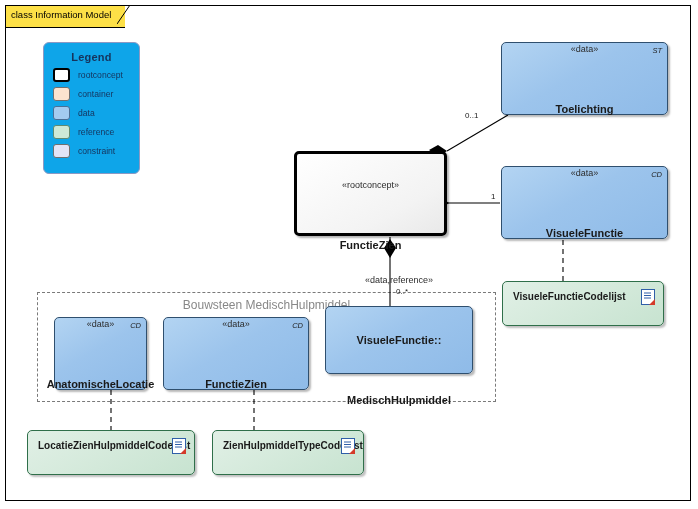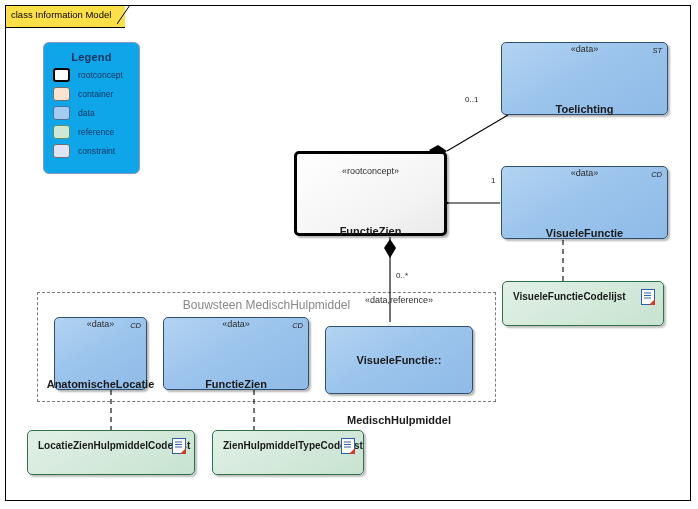--- a/index.html
+++ b/index.html
@@ -196,20 +196,21 @@
     width: 698px; height: 509px;
     z-index: 2;
     pointer-events: none;
   }
   .mult-label {
     position: absolute;
     font-size: 8px;
     color: #1a1a1a;
     z-index: 5;
     white-space: nowrap;
+    margin-top: 16px;
   }
 </style>
 </head>
 <body>
 
 <div id="diagram-frame"></div>
 
 <div id="frame-tab">
   <span>class Information Model</span>
 </div>
@@ -280,21 +281,21 @@
   <div id="bouwsteen-label">Bouwsteen MedischHulpmiddel</div>
 </div>
 
 <div class="uml-box box-data" style="left:501px; top:42px; width:167px; height:73px;">
   <div class="corner-tag">ST</div>
   <div class="stereo">«data»</div>
   <div class="cname">Toelichting</div>
 </div>
 
 <div class="uml-box box-root" style="left:294px; top:151px; width:153px; height:85px; justify-content:flex-start;">
-  <div class="stereo" style="margin-top:11px;">«rootconcept»</div>
+  <div class="stereo" style="margin-top:25px;">«rootconcept»</div>
   <div class="cname">FunctieZien</div>
 </div>
 
 <div class="uml-box box-data" style="left:501px; top:166px; width:167px; height:73px;">
   <div class="corner-tag">CD</div>
   <div class="stereo">«data»</div>
   <div class="cname">VisueleFunctie</div>
 </div>
 
 <div class="uml-box box-codelist" style="left:502px; top:281px; width:162px; height:45px;">
@@ -313,21 +314,21 @@
   <div class="stereo">«data»</div>
   <div class="cname">AnatomischeLocatie</div>
 </div>
 
 <div class="uml-box box-data" style="left:163px; top:317px; width:146px; height:73px;">
   <div class="corner-tag">CD</div>
   <div class="stereo">«data»</div>
   <div class="cname">FunctieZien</div>
 </div>
 
-<div class="uml-box box-data" style="left:325px; top:326px; width:148px; height:68px;">
+<div class="uml-box box-data" style="left:325px; top:306px; width:148px; height:68px;">
   <div class="stereo">«data,reference»</div>
   <div class="cname">VisueleFunctie::</div>
   <div class="cname">MedischHulpmiddel</div>
 </div>
 
 <div class="uml-box box-codelist" style="left:27px; top:430px; width:168px; height:45px;">
   <div class="codelist-label">LocatieZienHulpmiddelCodelijst</div>
   <svg class="doc-icon" viewBox="0 0 14 16">
     <rect x="0.5" y="0.5" width="13" height="15" fill="#ffffff" stroke="#2f5fa8" stroke-width="1"></rect>
     <line x1="3" y1="4" x2="10" y2="4" stroke="#2f5fa8" stroke-width="1"></line>

